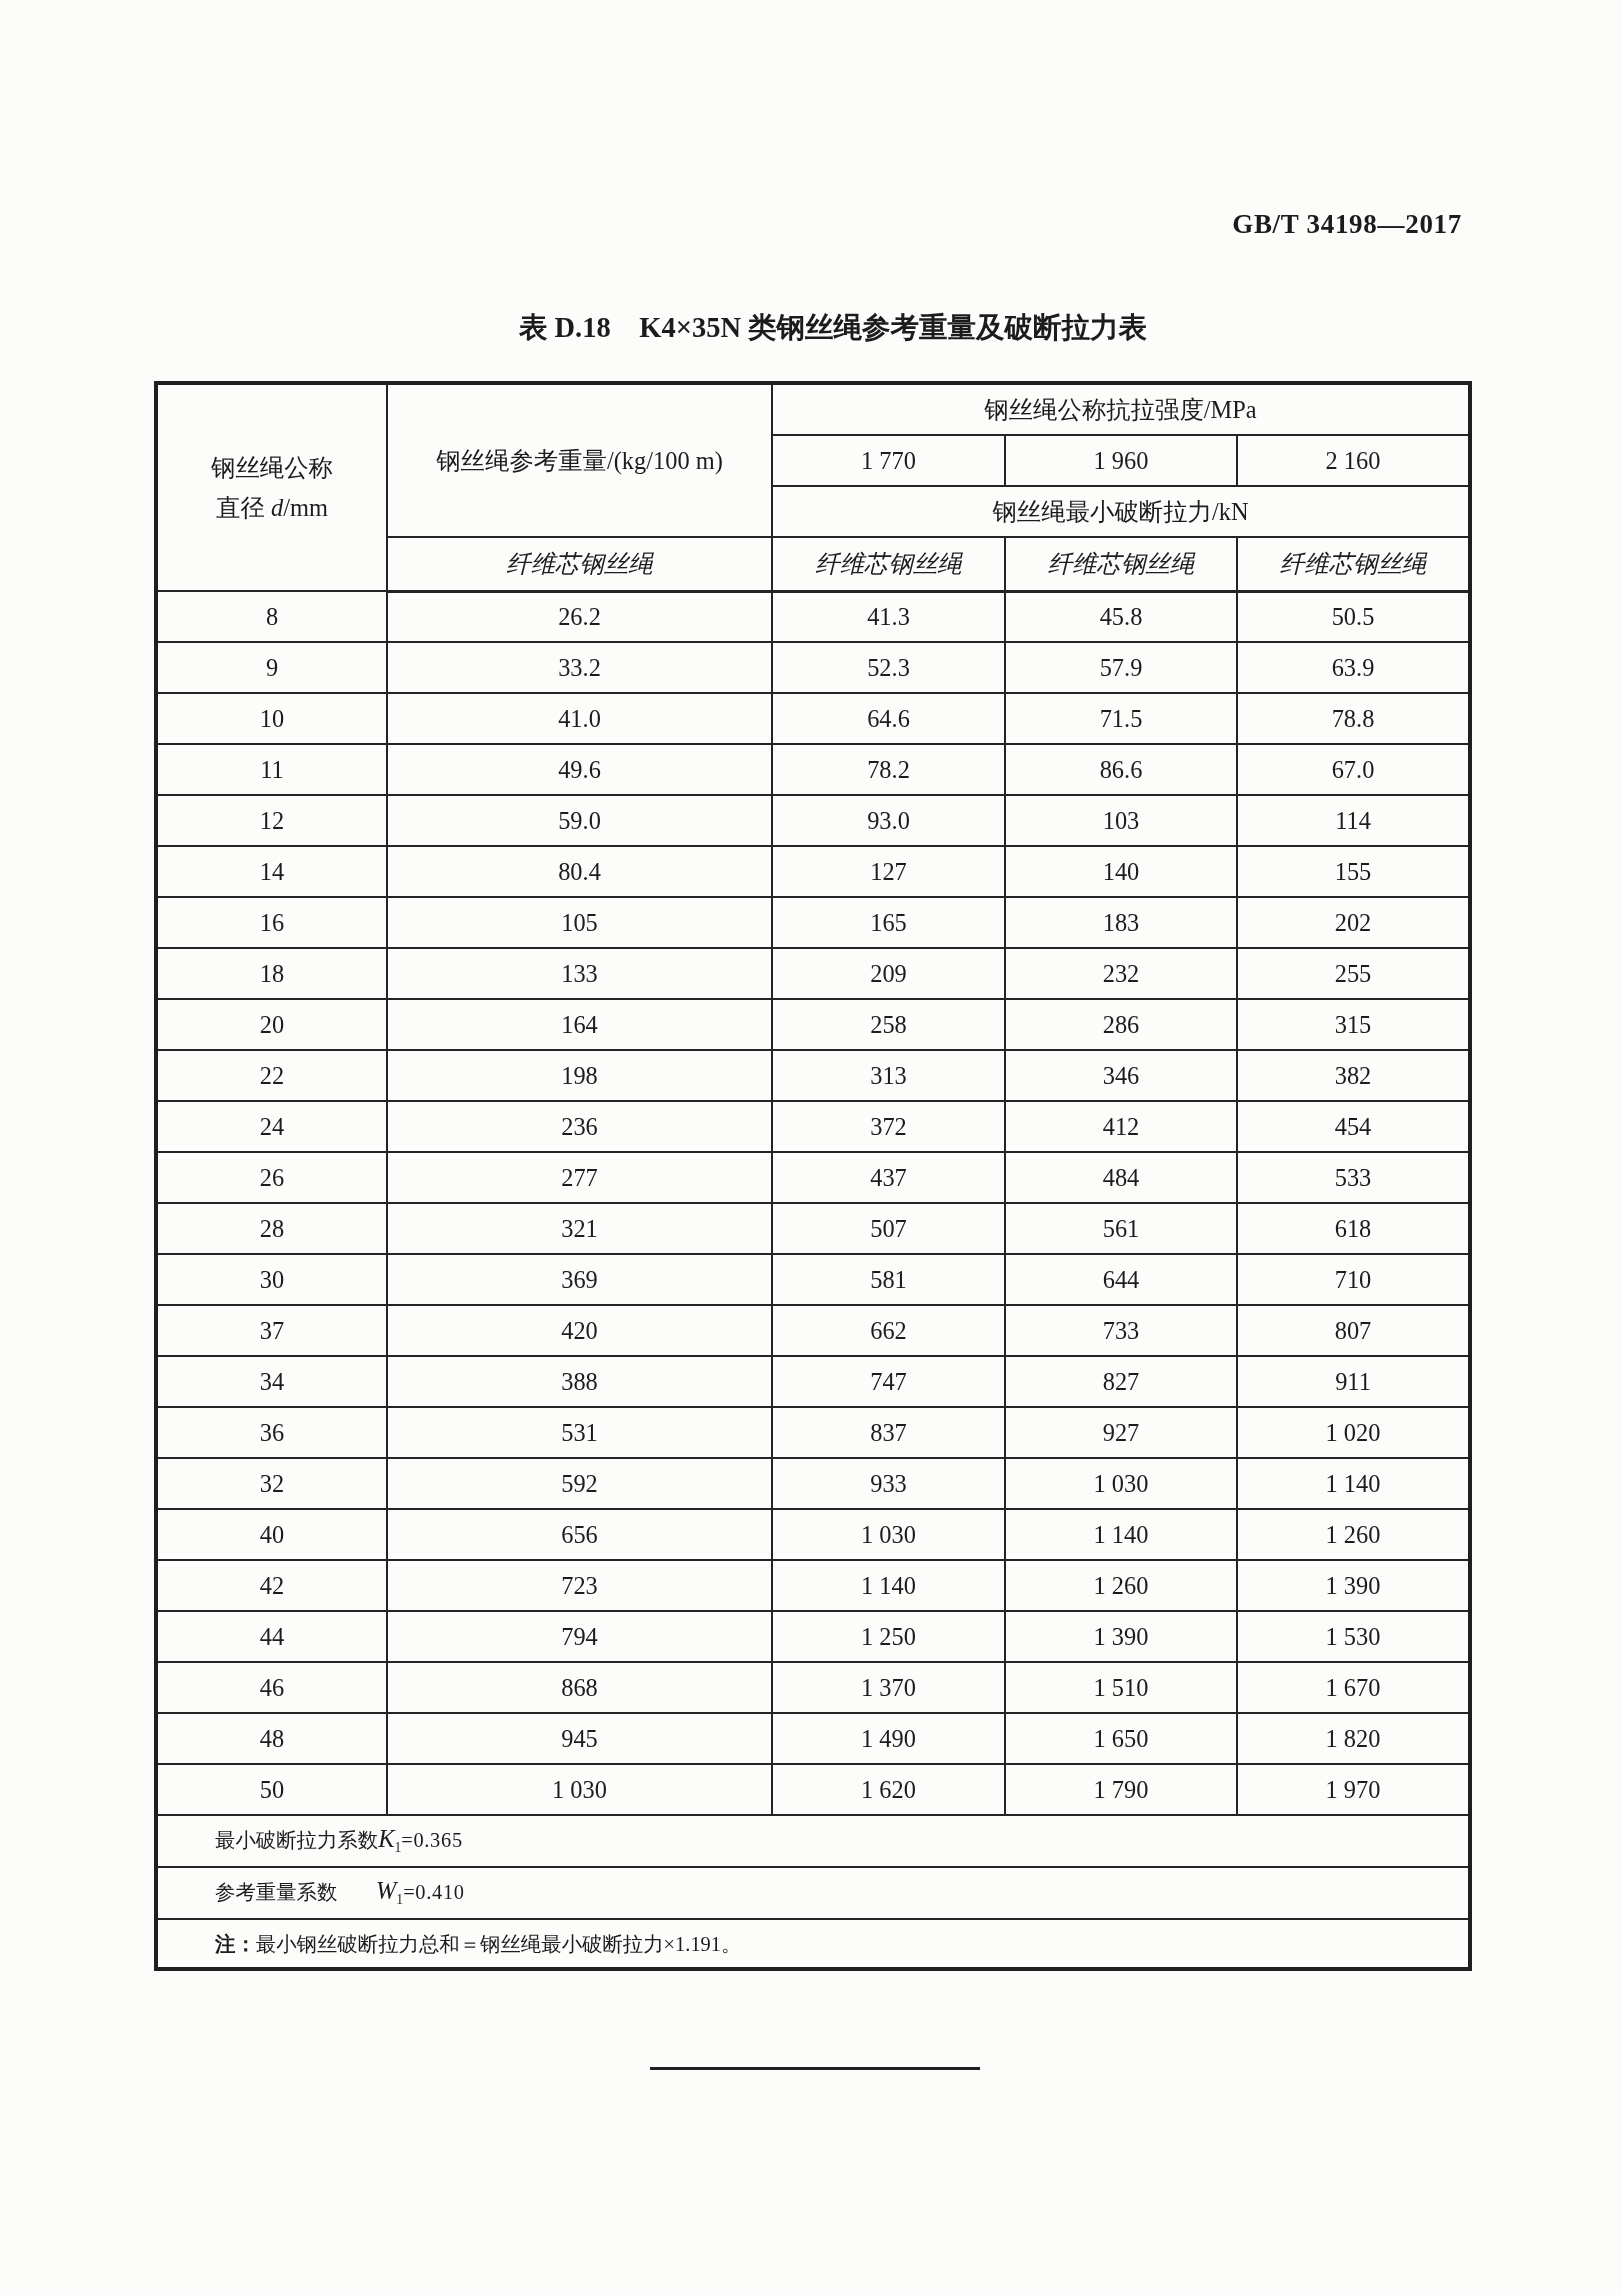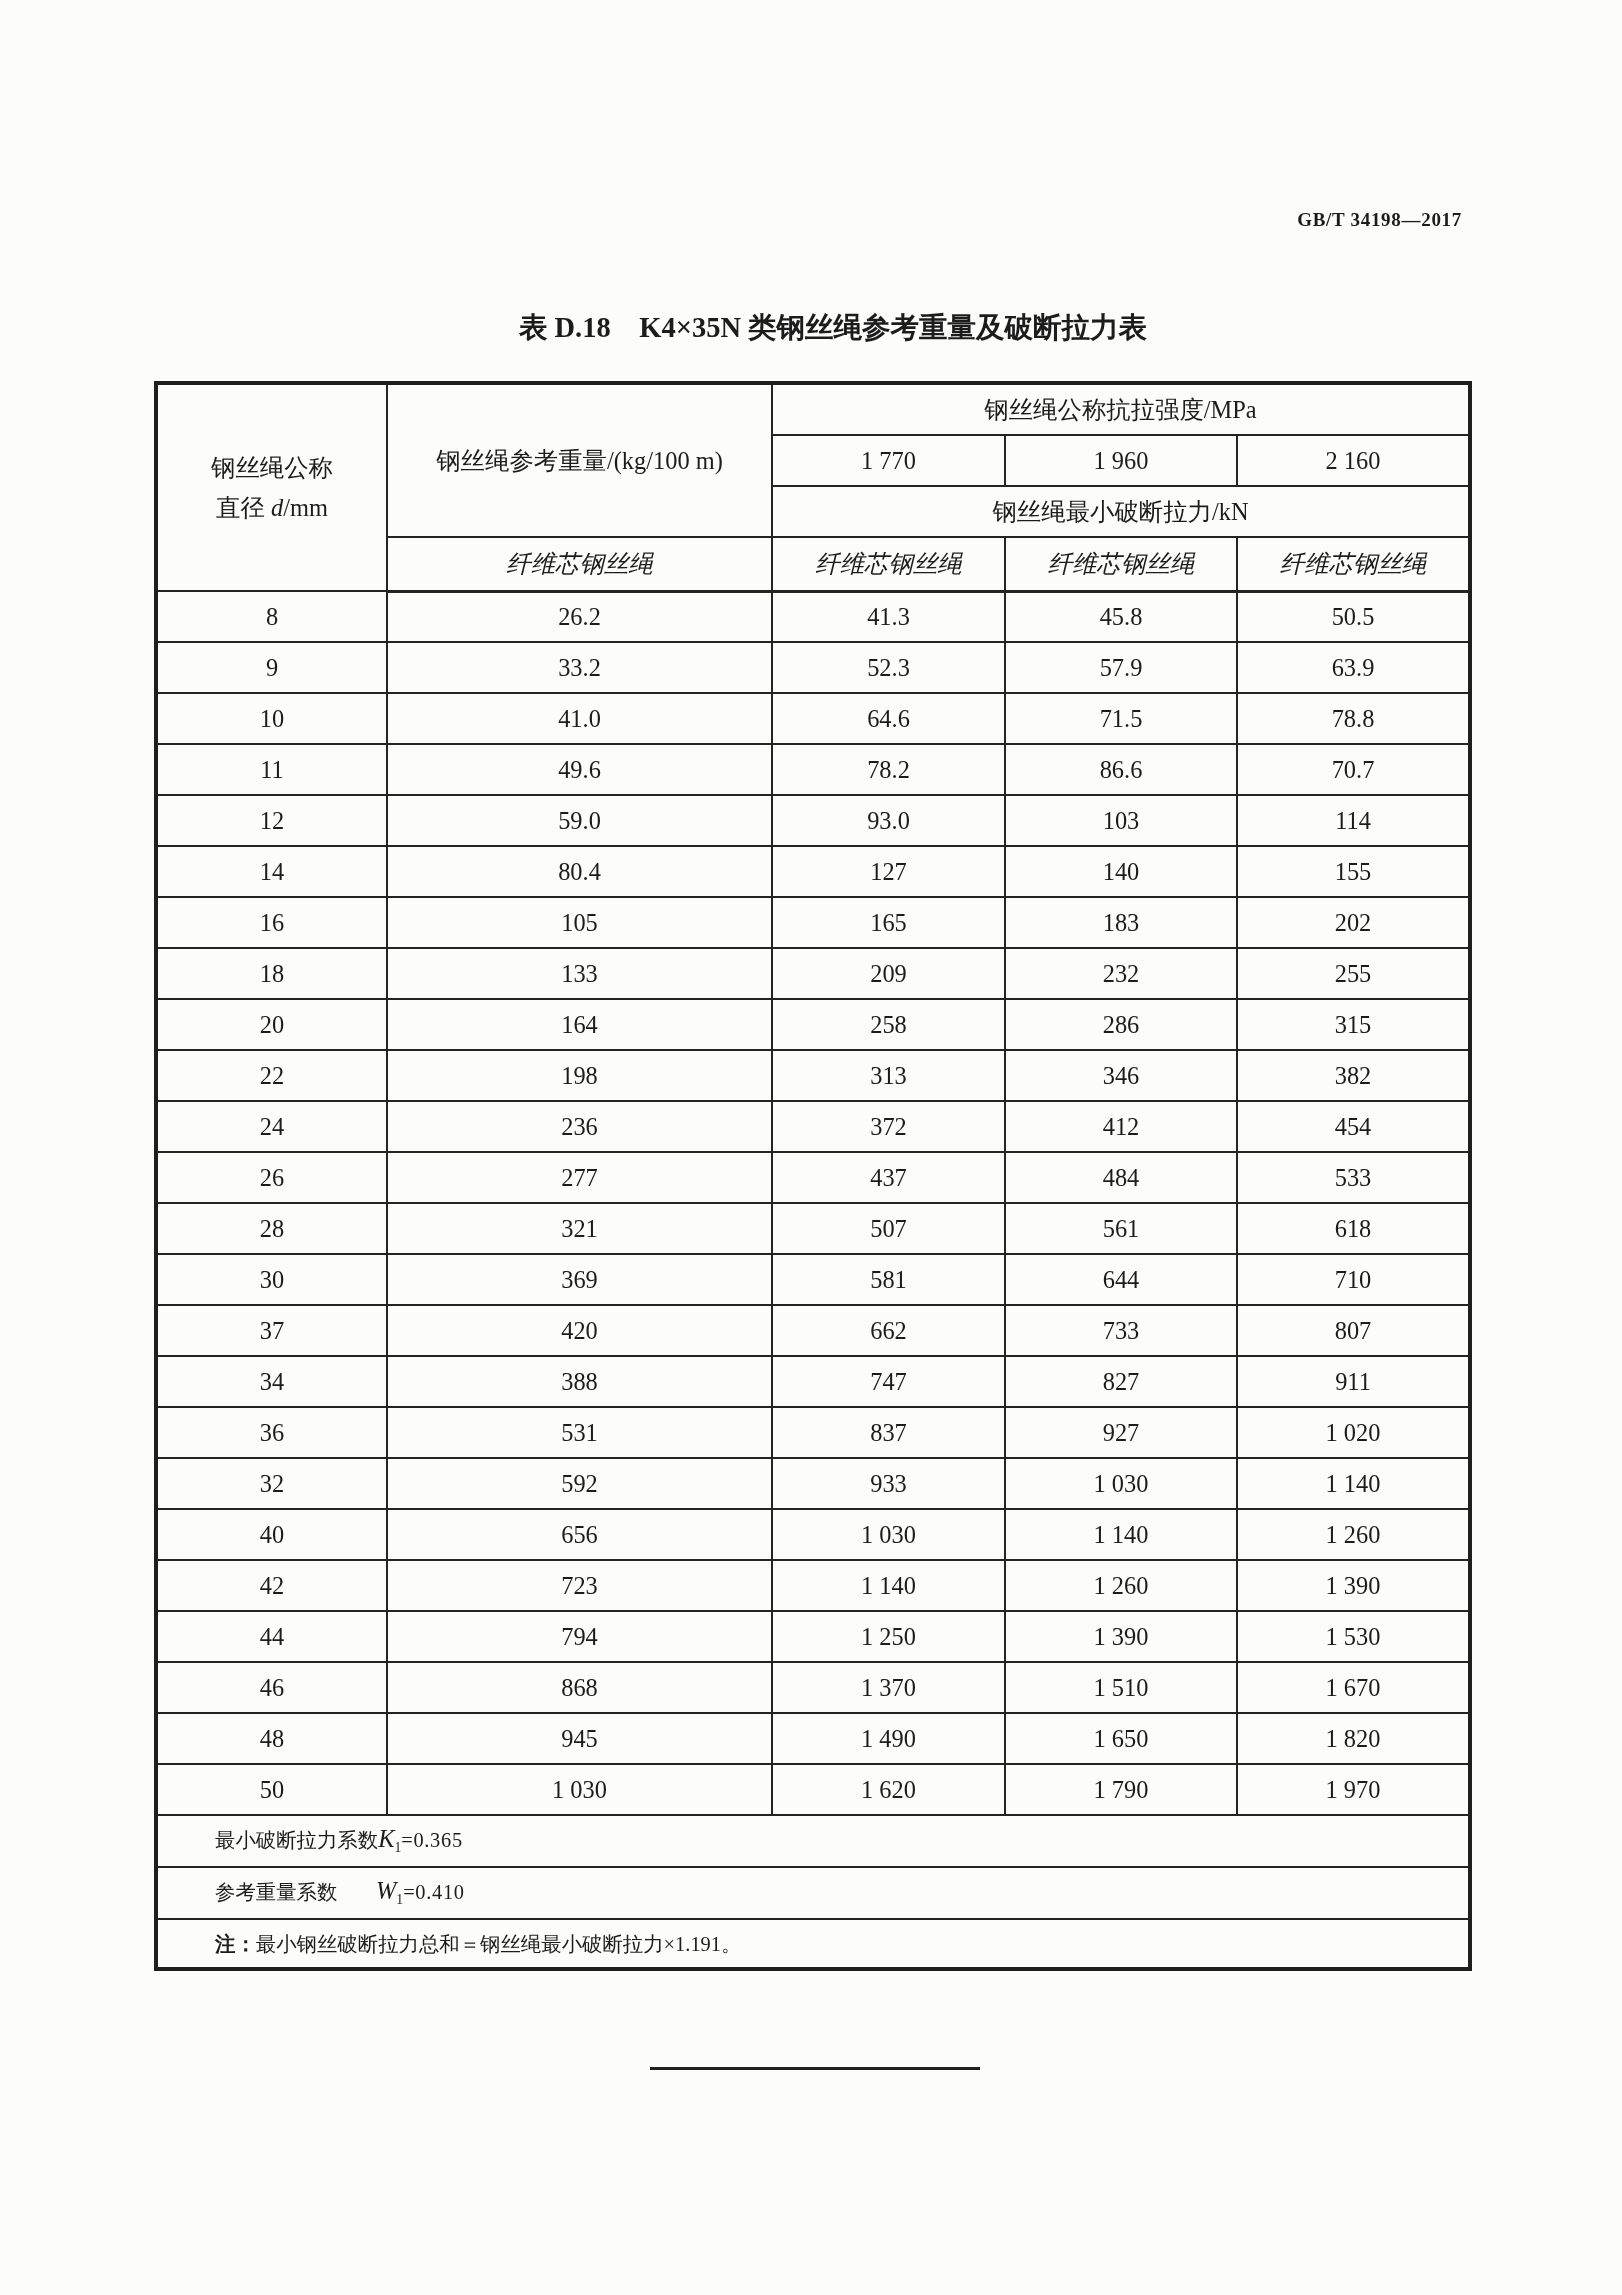--- a/index.html
+++ b/index.html
@@ -12,21 +12,21 @@
   }
   .page {
     position: relative;
     width: 1622px; height: 2295px;
     background: #fcfcfb;
     overflow: hidden;
   }
   .doc-number {
     position: absolute;
     top: 209px; right: 160px;
-    font-size: 19px; font-weight: 700;
+    font-size: 27px; font-weight: 700;
     letter-spacing: 0.7px;
     white-space: nowrap;
   }
   .table-caption {
     position: absolute;
     top: 309px; left: 0; width: 100%;
     text-align: center;
     font-size: 28.5px; font-weight: 700;
     white-space: nowrap;
     padding-left: 44px;
@@ -144,21 +144,21 @@
           <td>41.0</td>
           <td>64.6</td>
           <td>71.5</td>
           <td>78.8</td>
         </tr>
         <tr class="data-tr">
           <td>11</td>
           <td>49.6</td>
           <td>78.2</td>
           <td>86.6</td>
-          <td>70.7</td>
+          <td>67.0</td>
         </tr>
         <tr class="data-tr">
           <td>12</td>
           <td>59.0</td>
           <td>93.0</td>
           <td>103</td>
           <td>114</td>
         </tr>
         <tr class="data-tr">
           <td>14</td>

